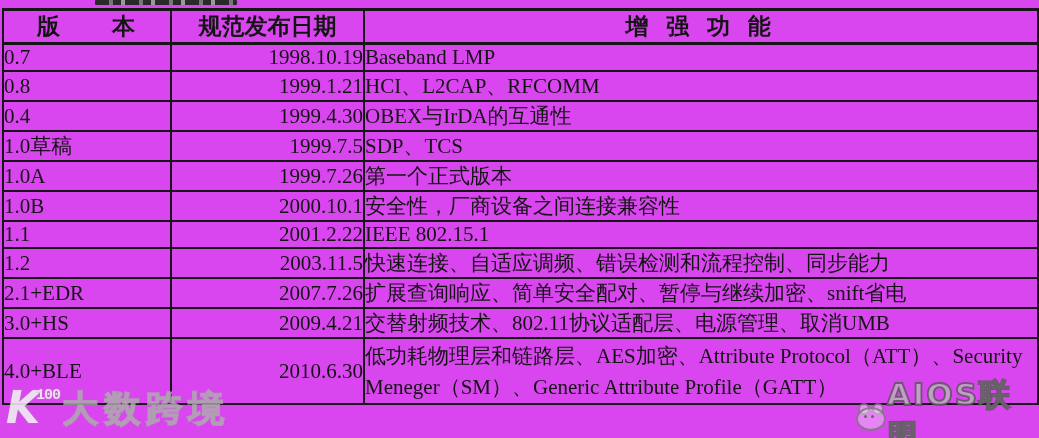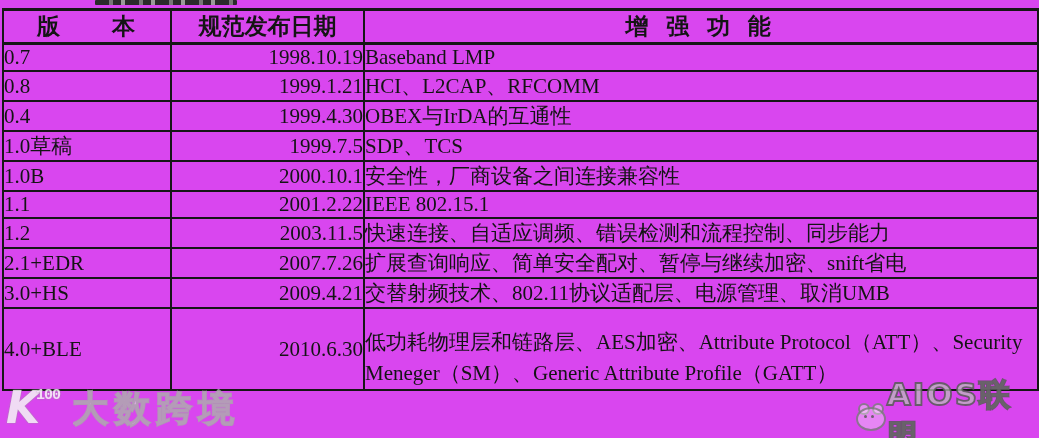--- a/index.html
+++ b/index.html
@@ -64,21 +64,21 @@
   td.c-version { padding-left: 30px; }
   td.c-date { text-align: right; }
   td.c-feat { padding-left: 8px; }
   tr.tall td {
     height: 76px;
     vertical-align: middle;
   }
   tr.tall td.c-feat {
     white-space: normal;
     line-height: 31px;
-    padding-top: 18px;
+    padding-top: 2px;
     vertical-align: top;
   }
   
   .wm-left {
     position: absolute;
     left: 6px;
     top: 386px;
     display: flex;
     align-items: flex-start;
     pointer-events: none;
@@ -101,21 +101,20 @@
     margin: 2px 2px 0 -4px;
     color: rgba(255,255,255,0.92);
     text-shadow: 0 0 2px rgba(150,150,150,0.95);
     letter-spacing: -1px;
   }
   .wm-left .wm-text {
     font-family: "DejaVu Sans", sans-serif;
     font-size: 36px;
     font-weight: bold;
     line-height: 46px;
-    margin-left: 10px;
     letter-spacing: 6px;
     color: rgba(255,255,255,0.55);
     -webkit-text-stroke: 1.6px rgba(168,168,168,0.9);
     text-shadow: 0 0 1px rgba(150,150,150,0.6);
   }
   
   .wm-right {
     position: absolute;
     left: 856px;
     top: 374px;
@@ -204,20 +203,25 @@
       <td class="c-date">1999.4.30</td>
       <td class="c-feat">OBEX与IrDA的互通性</td>
     </tr>
 
     <tr>
       <td class="c-version">1.0草稿</td>
       <td class="c-date">1999.7.5</td>
       <td class="c-feat">SDP、TCS</td>
     </tr>
 
+    <tr>
+      <td class="c-version">1.0A</td>
+      <td class="c-date">1999.7.26</td>
+      <td class="c-feat">第一个正式版本</td>
+    </tr>
 
     <tr>
       <td class="c-version">1.0B</td>
       <td class="c-date">2000.10.1</td>
       <td class="c-feat">安全性，厂商设备之间连接兼容性</td>
     </tr>
 
     <tr>
       <td class="c-version">1.1</td>
       <td class="c-date">2001.2.22</td>

